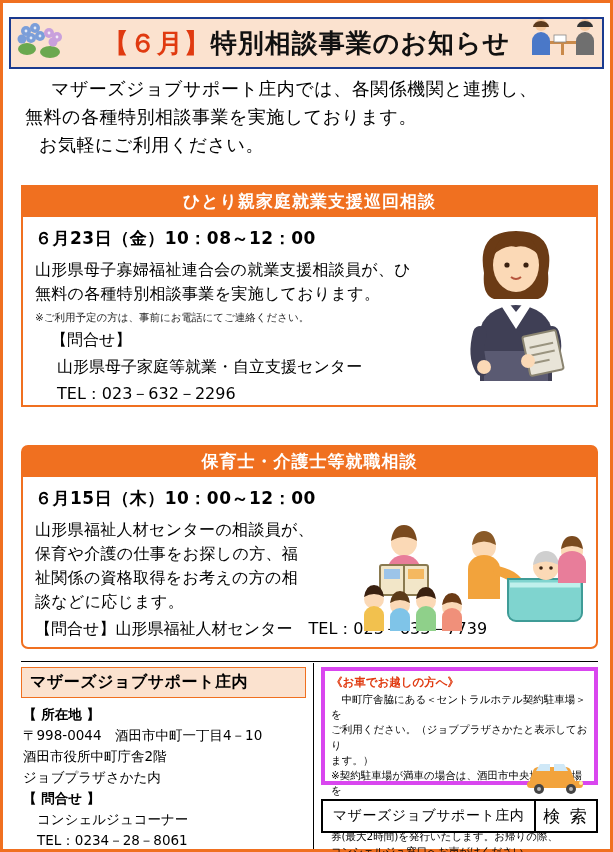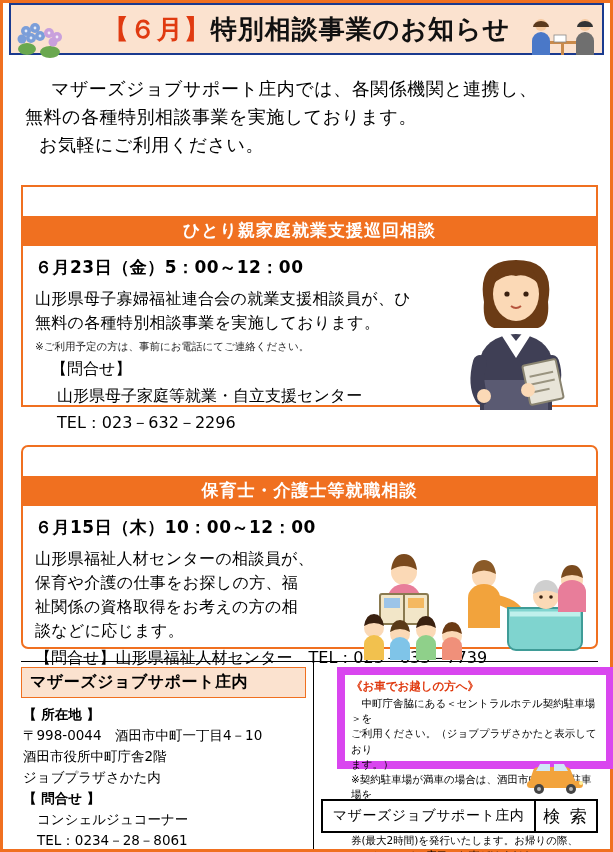--- a/index.html
+++ b/index.html
@@ -12,21 +12,21 @@
     overflow:hidden;
   }
   .page{
     position:absolute;left:0;top:0;width:613px;height:852px;
     border:3px solid #f07020;
     box-sizing:border-box;
     background:#fff;
   }
   
   .header{
-    position:absolute;left:6px;top:0;width:595px;height:52px;
+    position:absolute;left:6px;top:14px;width:595px;height:52px;
     background:#fbe2cf;
     border:2px solid #1a3a8f;
     box-sizing:border-box;
     display:flex;align-items:center;justify-content:center;
   }
   .header-title{
     font-size:26px;font-weight:bold;letter-spacing:1px;
     color:#111;
     white-space:nowrap;
   }
@@ -55,21 +55,20 @@
   }
   .sec1{top:182px;height:222px;}
   .sec2{top:442px;height:204px;border-radius:7px;}
   .sec-head{
     background:#f07020;
     color:#fff;
     font-size:17px;font-weight:bold;
     text-align:center;
     padding:3px 0 4px 0;
     letter-spacing:1px;
-    margin-top:29px;
   }
   .sec-body{position:relative;padding:8px 12px 0 12px;}
   .date-line{
     font-size:17px;font-weight:bold;margin:2px 0 8px 0;letter-spacing:0.5px;
   }
   .body-text{
     font-size:16px;line-height:1.5;letter-spacing:0.3px;
   }
   .note{
     font-size:10.5px;line-height:1.4;margin-top:4px;color:#222;
@@ -95,25 +94,24 @@
   }
   .bl-body{font-size:13.5px;line-height:1.55;padding:6px 2px 0 2px;}
   .bl-body .lbl{font-weight:bold;}
   .divider-v{
     position:absolute;left:310px;top:660px;width:1px;height:186px;background:#000;
   }
   .hr-top{
     position:absolute;left:18px;top:658px;width:577px;height:1px;background:#000;
   }
   .bottom-right{
-    position:absolute;left:318px;top:664px;width:277px;height:102px;
-    border:8px solid #d946ef;
+    position:absolute;left:318px;top:664px;width:277px;height:118px;
+    border:4px solid #d946ef;
     box-sizing:border-box;
     padding:4px 6px;
-    margin-left:16px;
   }
   .br-title{
     font-size:11.5px;font-weight:bold;color:#e03a10;margin-bottom:2px;
   }
   .br-text{font-size:10.5px;line-height:1.45;}
   .search-row{
     position:absolute;left:318px;top:796px;width:277px;height:34px;
     border:2px solid #000;box-sizing:border-box;
     display:flex;align-items:stretch;background:#fff;
   }
@@ -181,21 +179,21 @@
 
   <div class="intro">
     <p class="l1">マザーズジョブサポート庄内では、各関係機関と連携し、</p>
     <p class="l2">無料の各種特別相談事業を実施しております。</p>
     <p class="l3">お気軽にご利用ください。</p>
   </div>
 
   <div class="section sec1">
     <div class="sec-head">ひとり親家庭就業支援巡回相談</div>
     <div class="sec-body">
-      <div class="date-line">６月23日（金）5：00～12：00</div>
+      <div class="date-line">６月23日（金）10：08～12：00</div>
       <div class="body-text">山形県母子寡婦福祉連合会の就業支援相談員が、ひ</div>
       <div class="body-text">無料の各種特別相談事業を実施しております。</div>
       <div class="note">※ご利用予定の方は、事前にお電話にてご連絡ください。</div>
       <div class="contact indent1">【問合せ】</div>
       <div class="contact indent2">山形県母子家庭等就業・自立支援センター</div>
       <div class="contact indent2">TEL：023－632－2296</div>
 
       <svg class="illus1" viewBox="0 0 150 160">
 
         <path d="M44 52 q-8 -42 32 -42 q40 0 32 42 q2 22 -10 26 l-44 0 q-12 -4 -10 -26z" fill="#6b3b15"></path>

